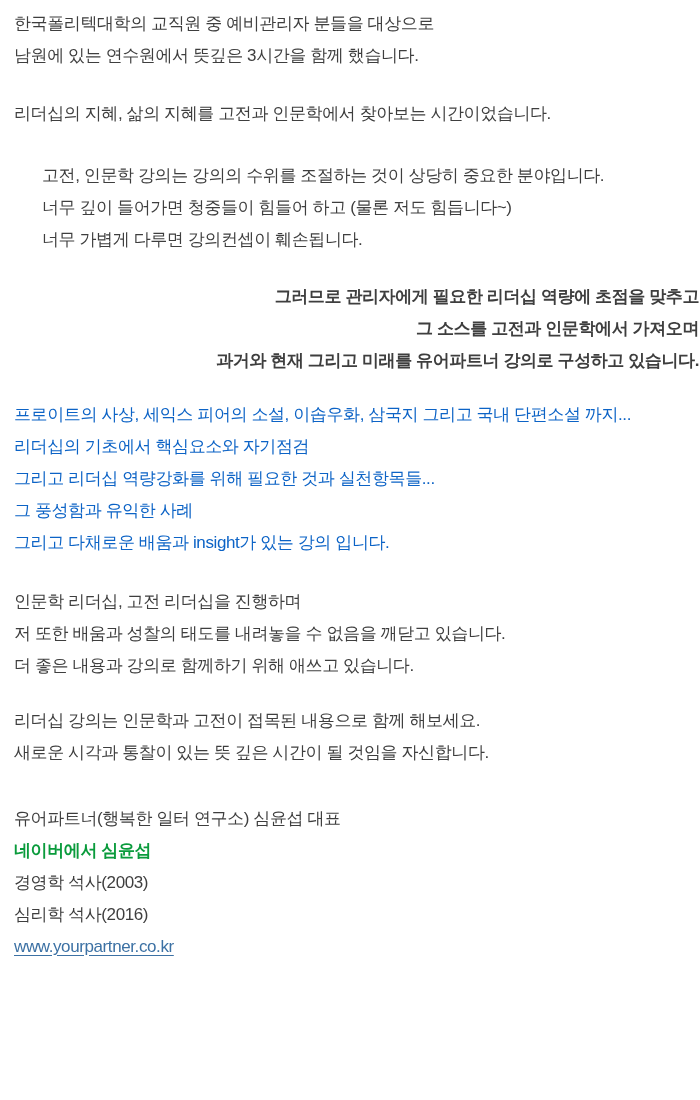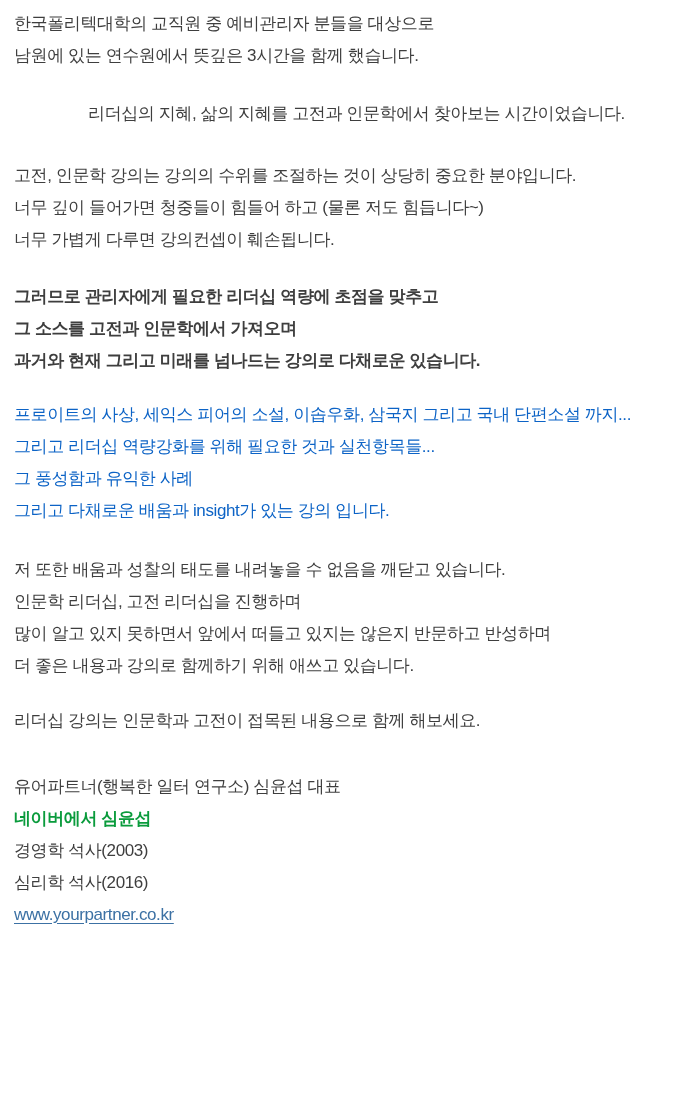--- a/index.html
+++ b/index.html
@@ -28,23 +28,23 @@
     font-size: 17px;
     line-height: 32px;
     color: var(--text);
     letter-spacing: -0.4px;
     white-space: nowrap;
   }
   .group { margin: 0; }
   .group.bold .line { font-weight: 700; }
   .group.blue .line { color: var(--blue); }
 
-  .g2 { margin-top: 26px; text-align: center; }
-  .g3 { margin-top: 30px; }
-  .g4 { margin-top: 25px; }
+  .g2 { margin-top: 26px; }
+  .g3 { margin-top: 30px; margin-left: 28px; }
+  .g4 { margin-top: 25px; text-align: right; }
   .g5 { margin-top: 22px; }
   .g6 { margin-top: 27px; }
   .g7 { margin-top: 23px; }
   .footer { margin-top: 34px; }
 
   .footer .line.naver {
     color: var(--green);
     font-weight: 700;
   }
   .footer a.website {
@@ -69,39 +69,40 @@
 
   <div class="group g3">
     <p class="line">고전, 인문학 강의는 강의의 수위를 조절하는 것이 상당히 중요한 분야입니다.</p>
     <p class="line">너무 깊이 들어가면 청중들이 힘들어 하고 (물론 저도 힘듭니다~)</p>
     <p class="line">너무 가볍게 다루면 강의컨셉이 훼손됩니다.</p>
   </div>
 
   <div class="group g4 bold">
     <p class="line">그러므로 관리자에게 필요한 리더십 역량에 초점을 맞추고</p>
     <p class="line">그 소스를 고전과 인문학에서 가져오며</p>
-    <p class="line">과거와 현재 그리고 미래를 넘나드는 강의로 다채로운 있습니다.</p>
+    <p class="line">과거와 현재 그리고 미래를 유어파트너 강의로 구성하고 있습니다.</p>
   </div>
 
   <div class="group g5 blue">
     <p class="line">프로이트의 사상, 세익스 피어의 소설, 이솝우화, 삼국지 그리고 국내 단편소설 까지...</p>
+    <p class="line">리더십의 기초에서 핵심요소와 자기점검</p>
     <p class="line">그리고 리더십 역량강화를 위해 필요한 것과 실천항목들...</p>
     <p class="line">그 풍성함과 유익한 사례</p>
     <p class="line">그리고 다채로운 배움과 insight가 있는 강의 입니다.</p>
   </div>
 
   <div class="group g6">
+    <p class="line">인문학 리더십, 고전 리더십을 진행하며</p>
     <p class="line">저 또한 배움과 성찰의 태도를 내려놓을 수 없음을 깨닫고 있습니다.</p>
-    <p class="line">인문학 리더십, 고전 리더십을 진행하며</p>
-    <p class="line">많이 알고 있지 못하면서 앞에서 떠들고 있지는 않은지 반문하고 반성하며</p>
     <p class="line">더 좋은 내용과 강의로 함께하기 위해 애쓰고 있습니다.</p>
   </div>
 
   <div class="group g7">
     <p class="line">리더십 강의는 인문학과 고전이 접목된 내용으로 함께 해보세요.</p>
+    <p class="line">새로운 시각과 통찰이 있는 뜻 깊은 시간이 될 것임을 자신합니다.</p>
   </div>
 
   <div class="group footer">
     <p class="line">유어파트너(행복한 일터 연구소) 심윤섭 대표</p>
     <p class="line naver">네이버에서 심윤섭</p>
     <p class="line">경영학 석사(2003)</p>
     <p class="line">심리학 석사(2016)</p>
     <p class="line"><a class="website" href="#">www.yourpartner.co.kr</a></p>
   </div>
 

